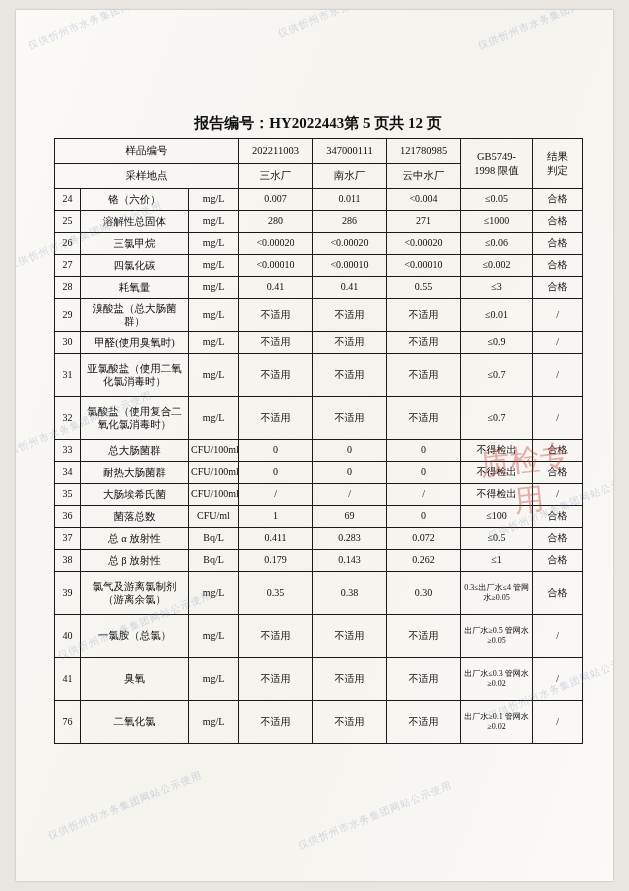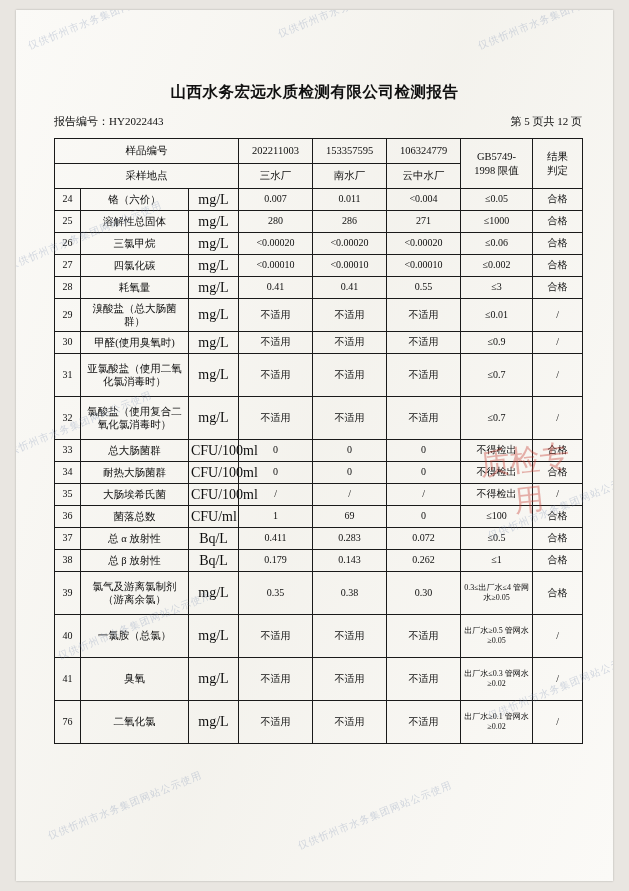--- a/index.html
+++ b/index.html
@@ -44,24 +44,24 @@
     font-size: 15.5px;
     letter-spacing: 0.5px;
     color: #101010;
   }
   .meta-row {
     position: absolute;
     top: 104px;
     left: 38px;
     width: 528px;
     display: flex;
-    justify-content: space-between;
-    font-family: "Liberation Serif", serif;
-    font-weight: normal;
-    font-size: 11px;
+    justify-content: center;
+    font-family: "Liberation Serif", serif;
+    font-weight: bold;
+    font-size: 15px;
     color: #101010;
   }
   .table-wrap {
     position: absolute;
     top: 128px;
     left: 38px;
     width: 528px;
   }
   table.rep {
     border-collapse: collapse;
@@ -85,21 +85,21 @@
   .c-v1, .c-v2, .c-v3 { width: 74px; }
   .c-limit  { width: 72px; }
   .c-judge  { width: 50px; }
 
   td.name {
     text-align: left;
     padding-left: 5px;
     font-size: 10.5px;
   }
   td.unit {
-    font-size: 14px;
+    font-size: 10px;
   }
   .hdr-label {
     font-weight: bold;
     font-size: 10.5px;
   }
   .hdr-big {
     font-size: 10.5px;
   }
   .limit-small {
     font-size: 8px;
@@ -134,21 +134,20 @@
     text-align: center;
     pointer-events: none;
     transform: rotate(-6deg);
   }
 </style>
 </head>
 <body>
 
 <div class="page">
 
-  <div class="doc-title">山西水务宏远水质检测有限公司检测报告</div>
 
   <div class="meta-row">
     <span>报告编号：HY2022443</span>
     <span>第 5 页共 12 页</span>
   </div>
 
   <div class="table-wrap">
     <table class="rep">
       <colgroup>
         <col class="c-no">
@@ -157,22 +156,22 @@
         <col class="c-v1">
           <col class="c-v2">
           <col class="c-v3">
         <col class="c-limit">
           <col class="c-judge">
       </colgroup>
       <tbody>
         <tr>
           <td colspan="3" class="hdr-label" style="height:22px">样品编号</td>
           <td class="hdr-big">202211003</td>
-          <td class="hdr-big">153357595</td>
-          <td class="hdr-big">106324779</td>
+          <td class="hdr-big">347000111</td>
+          <td class="hdr-big">121780985</td>
           <td rowspan="2" class="hdr-big">
             <div>GB5749-</div>
             <div>1998 限值</div>
           </td>
           <td rowspan="2" class="hdr-big">
             <div>结果</div>
             <div>判定</div>
           </td>
         </tr>
         <tr>

